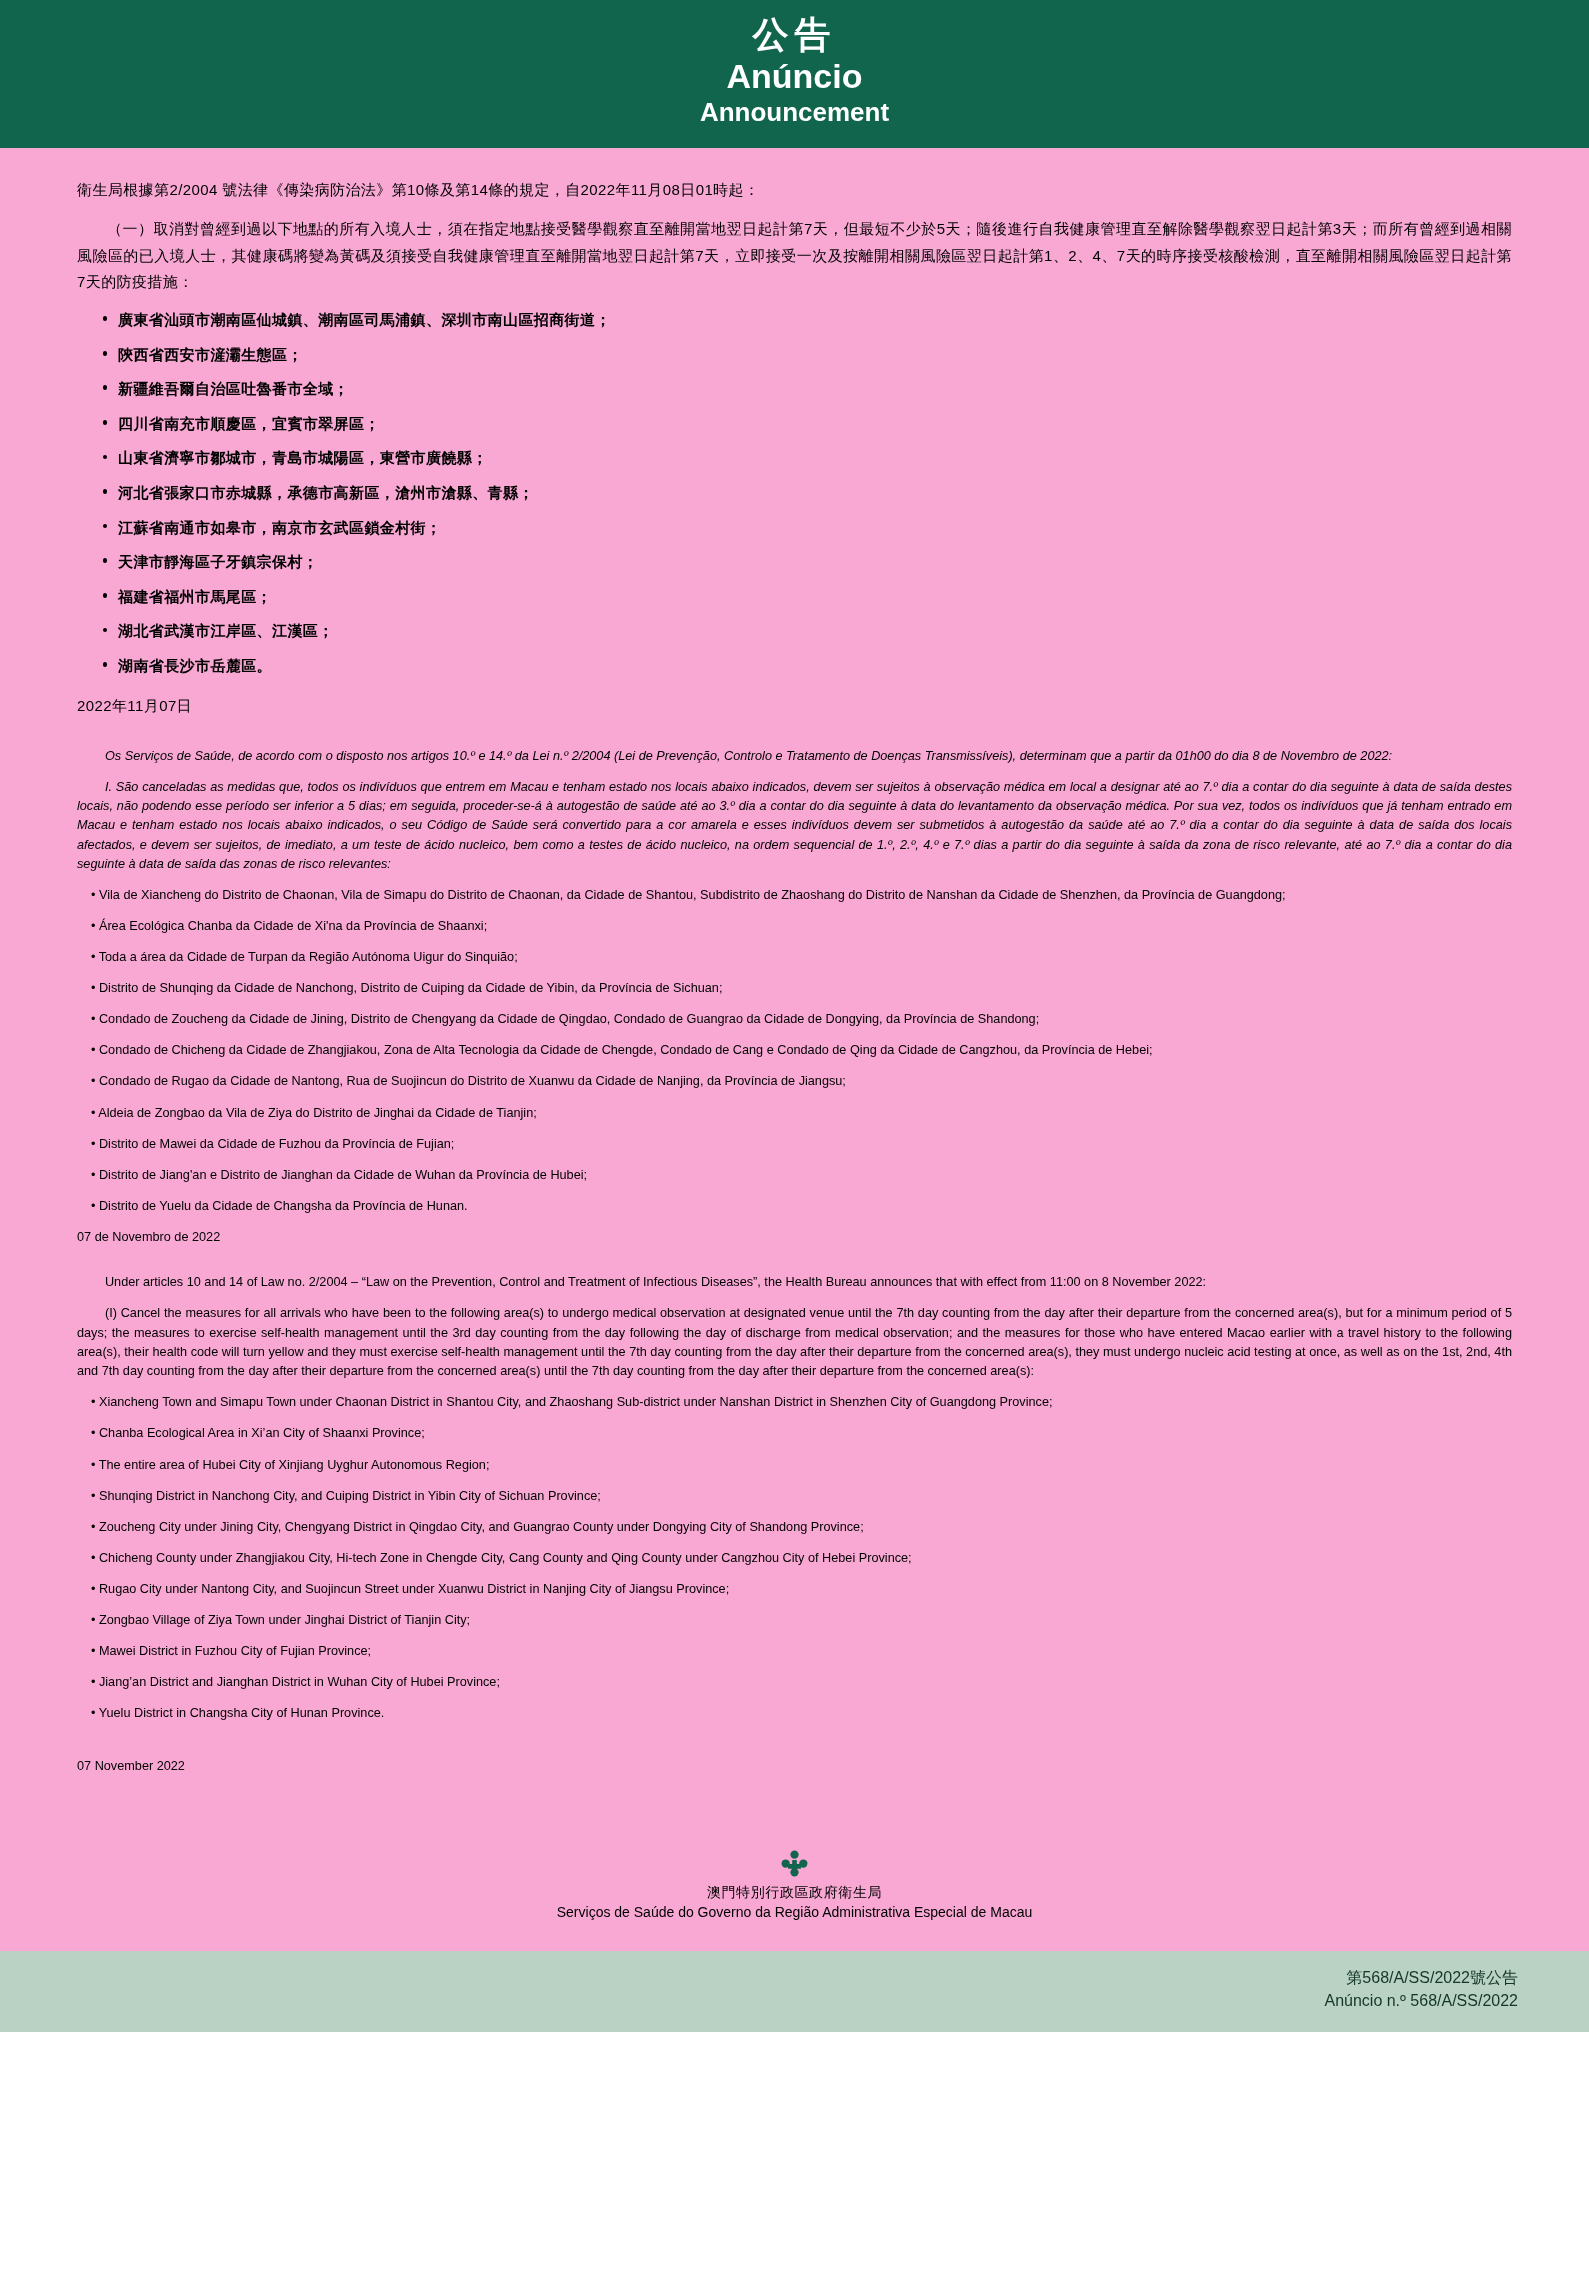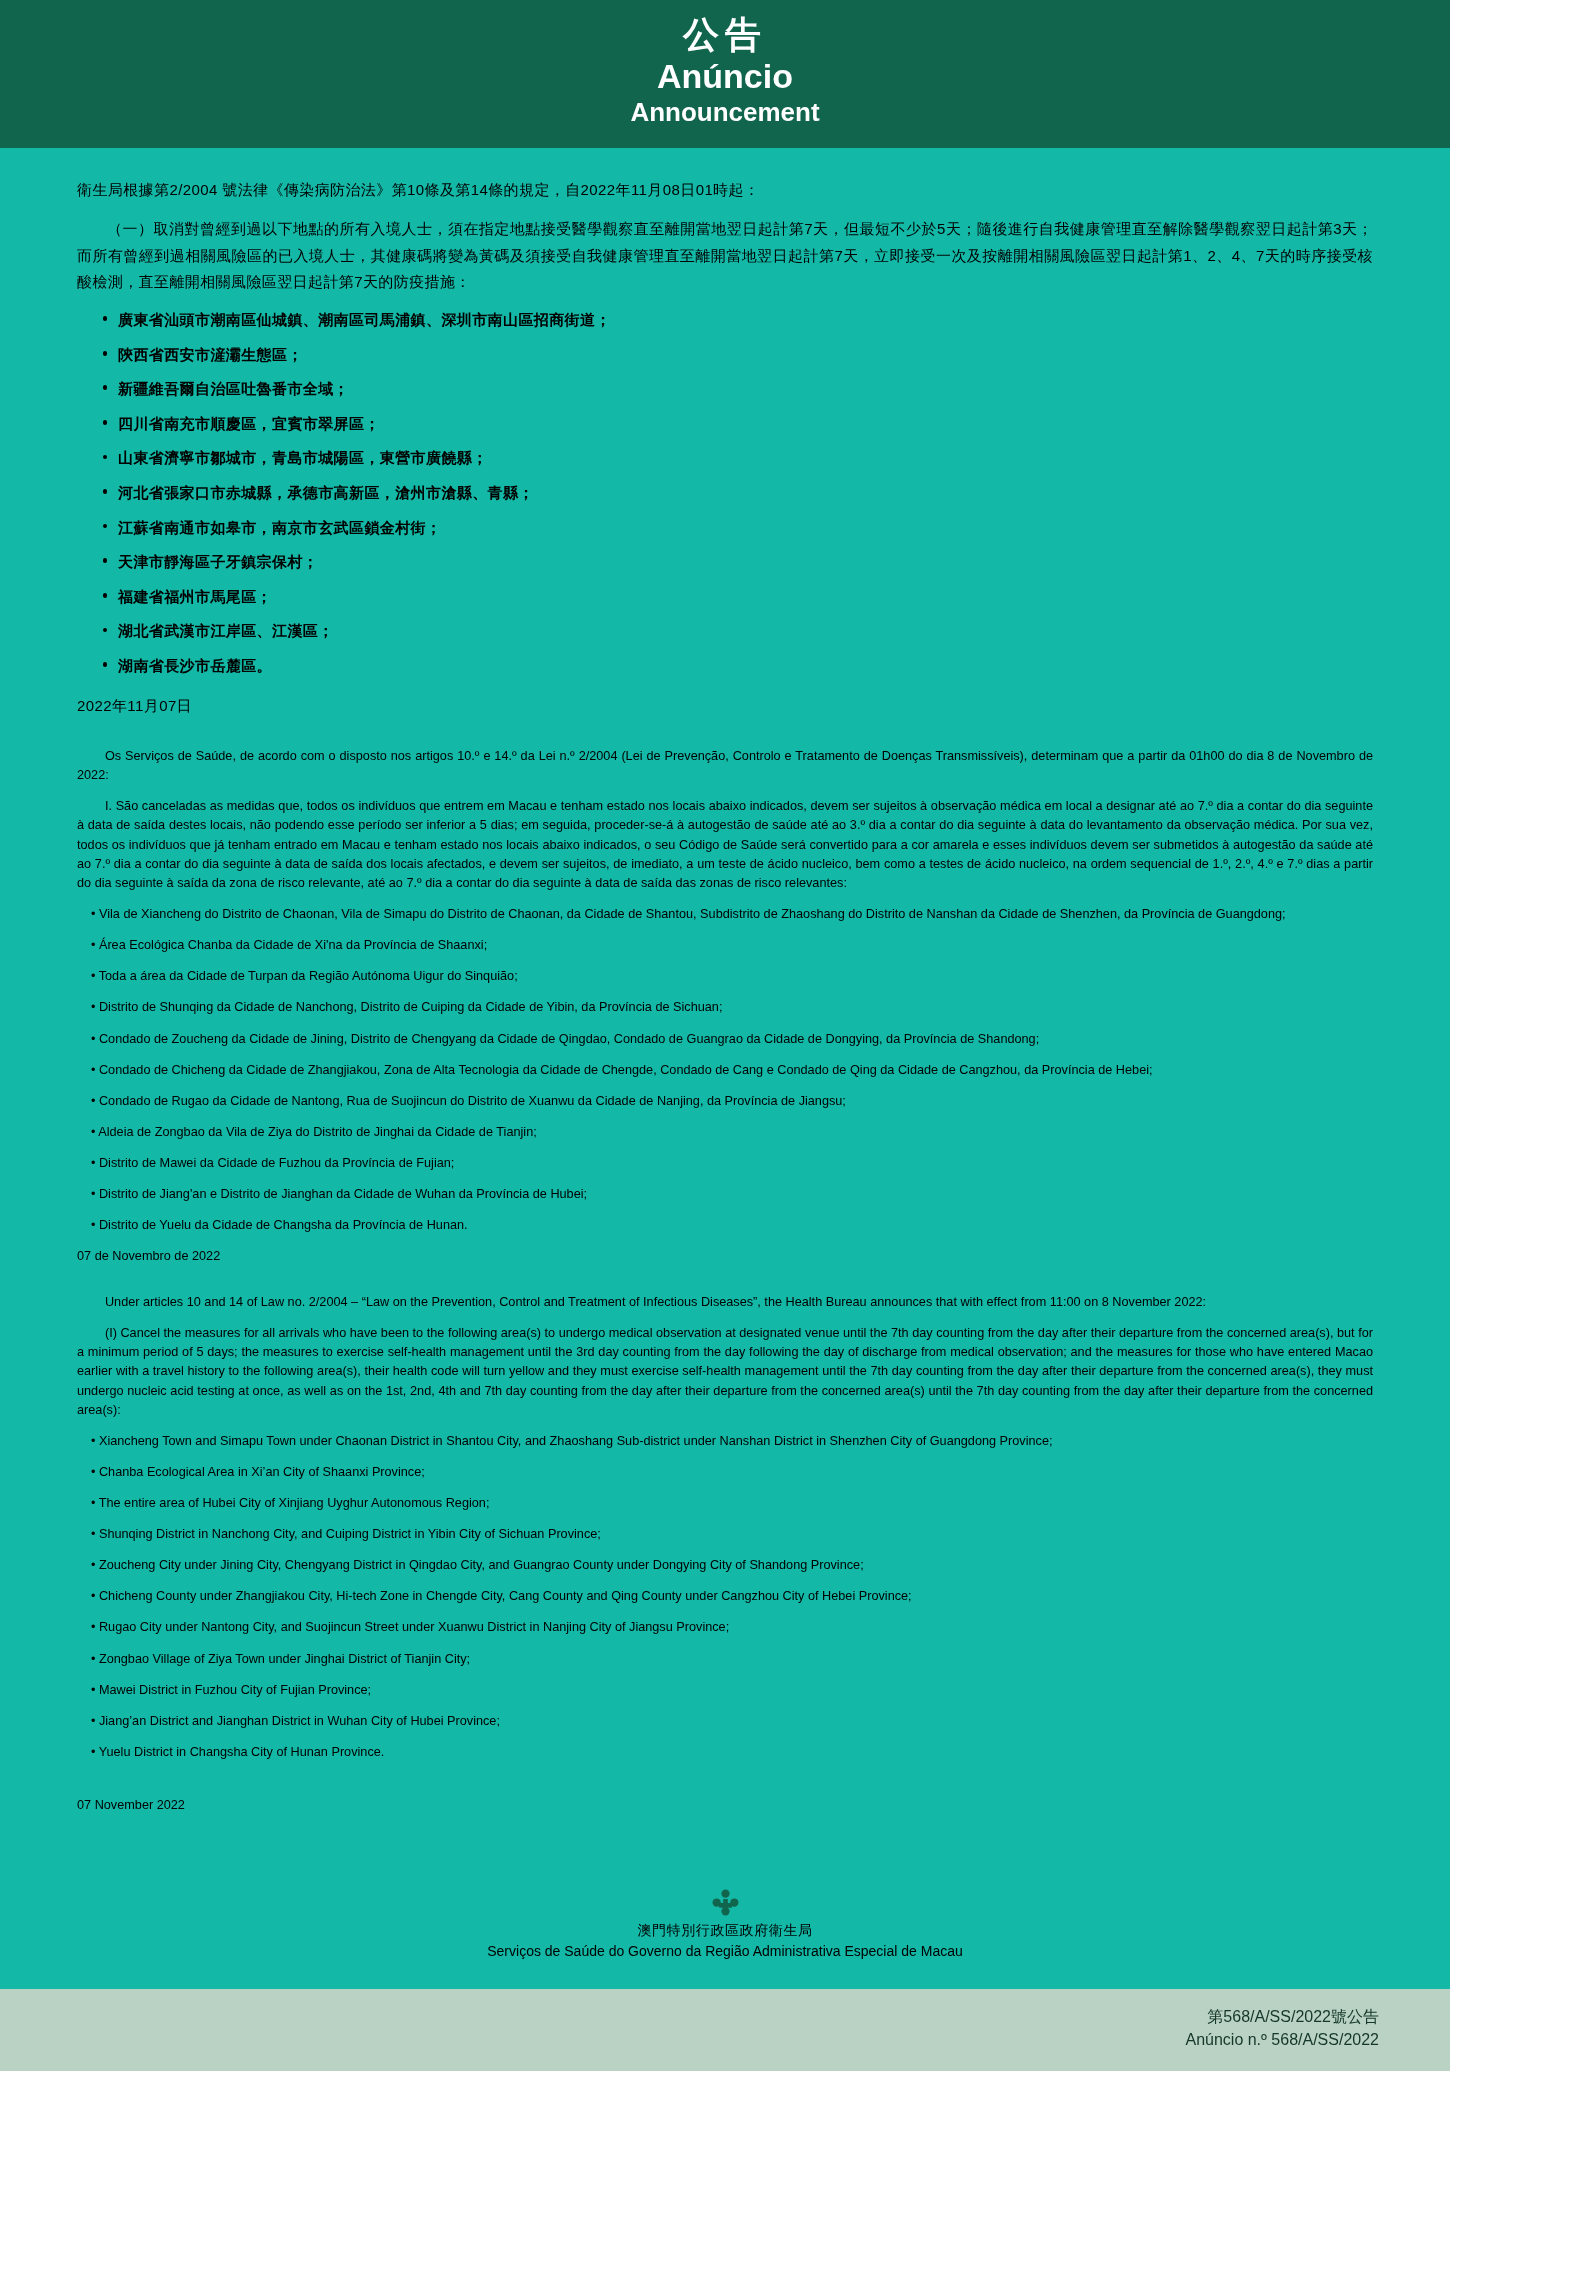--- a/index.html
+++ b/index.html
@@ -7,23 +7,23 @@
     padding: 0;
   }
   body {
     width: 1589px;
     background: #ffffff;
     font-family: "Liberation Sans", sans-serif;
     color: #000000;
     -webkit-font-smoothing: antialiased;
   }
   .page {
-    width: 1450px;
+    width: 1589px;
     position: relative;
-    background: #14b8a6;
+    background: #f9a8d4;
   }
   
   .header {
     background: #12654d;
     color: #ffffff;
     text-align: center;
     padding: 14px 0 20px 0;
   }
   .header-zh {
     font-size: 36px;
@@ -88,20 +88,21 @@
     margin: 15.3px 0 27px 0;
   }
   .lat {
     font-size: 12.7px;
     line-height: 1.52;
   }
   .lat-para {
     text-align: justify;
     text-indent: 2.2em;
     margin-bottom: 11.8px;
+    font-style: italic;
   }
   .lat-bullet {
     text-indent: 1.1em;
     margin-bottom: 11.8px;
     text-align: justify;
   }
   .lat-date {
     margin: 4px 0 26px 0;
     font-size: 12.7px;
   }

